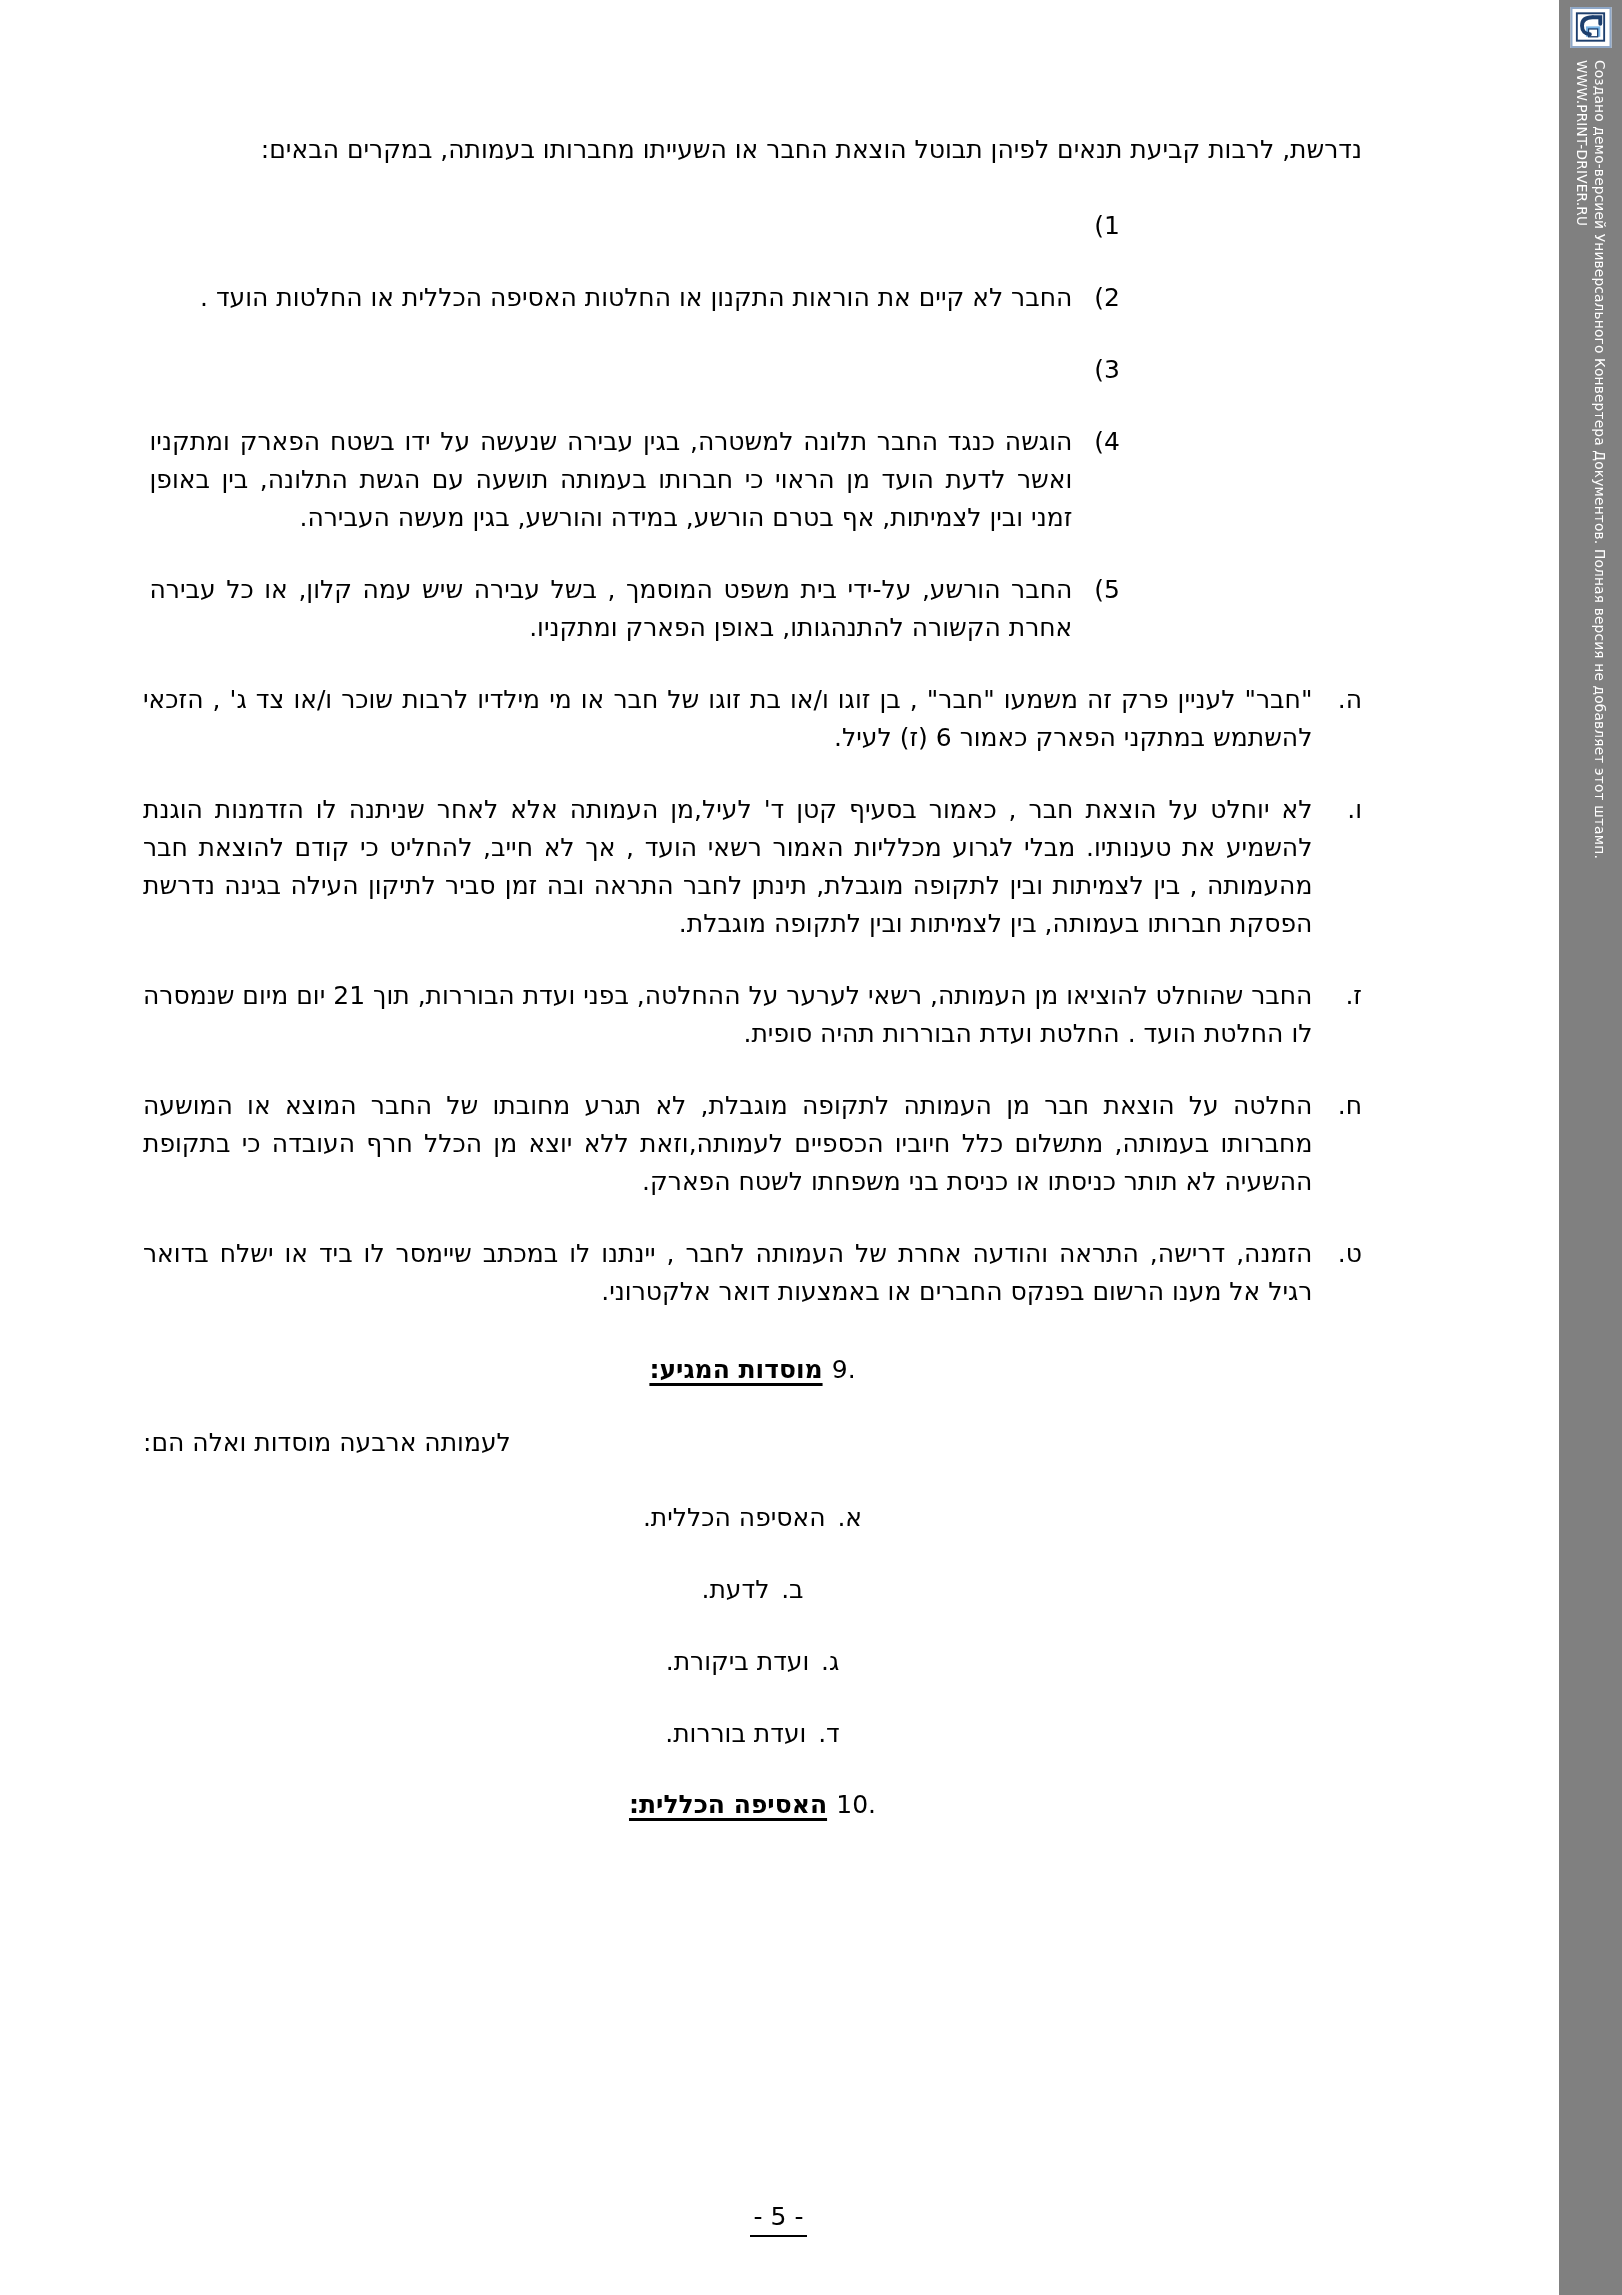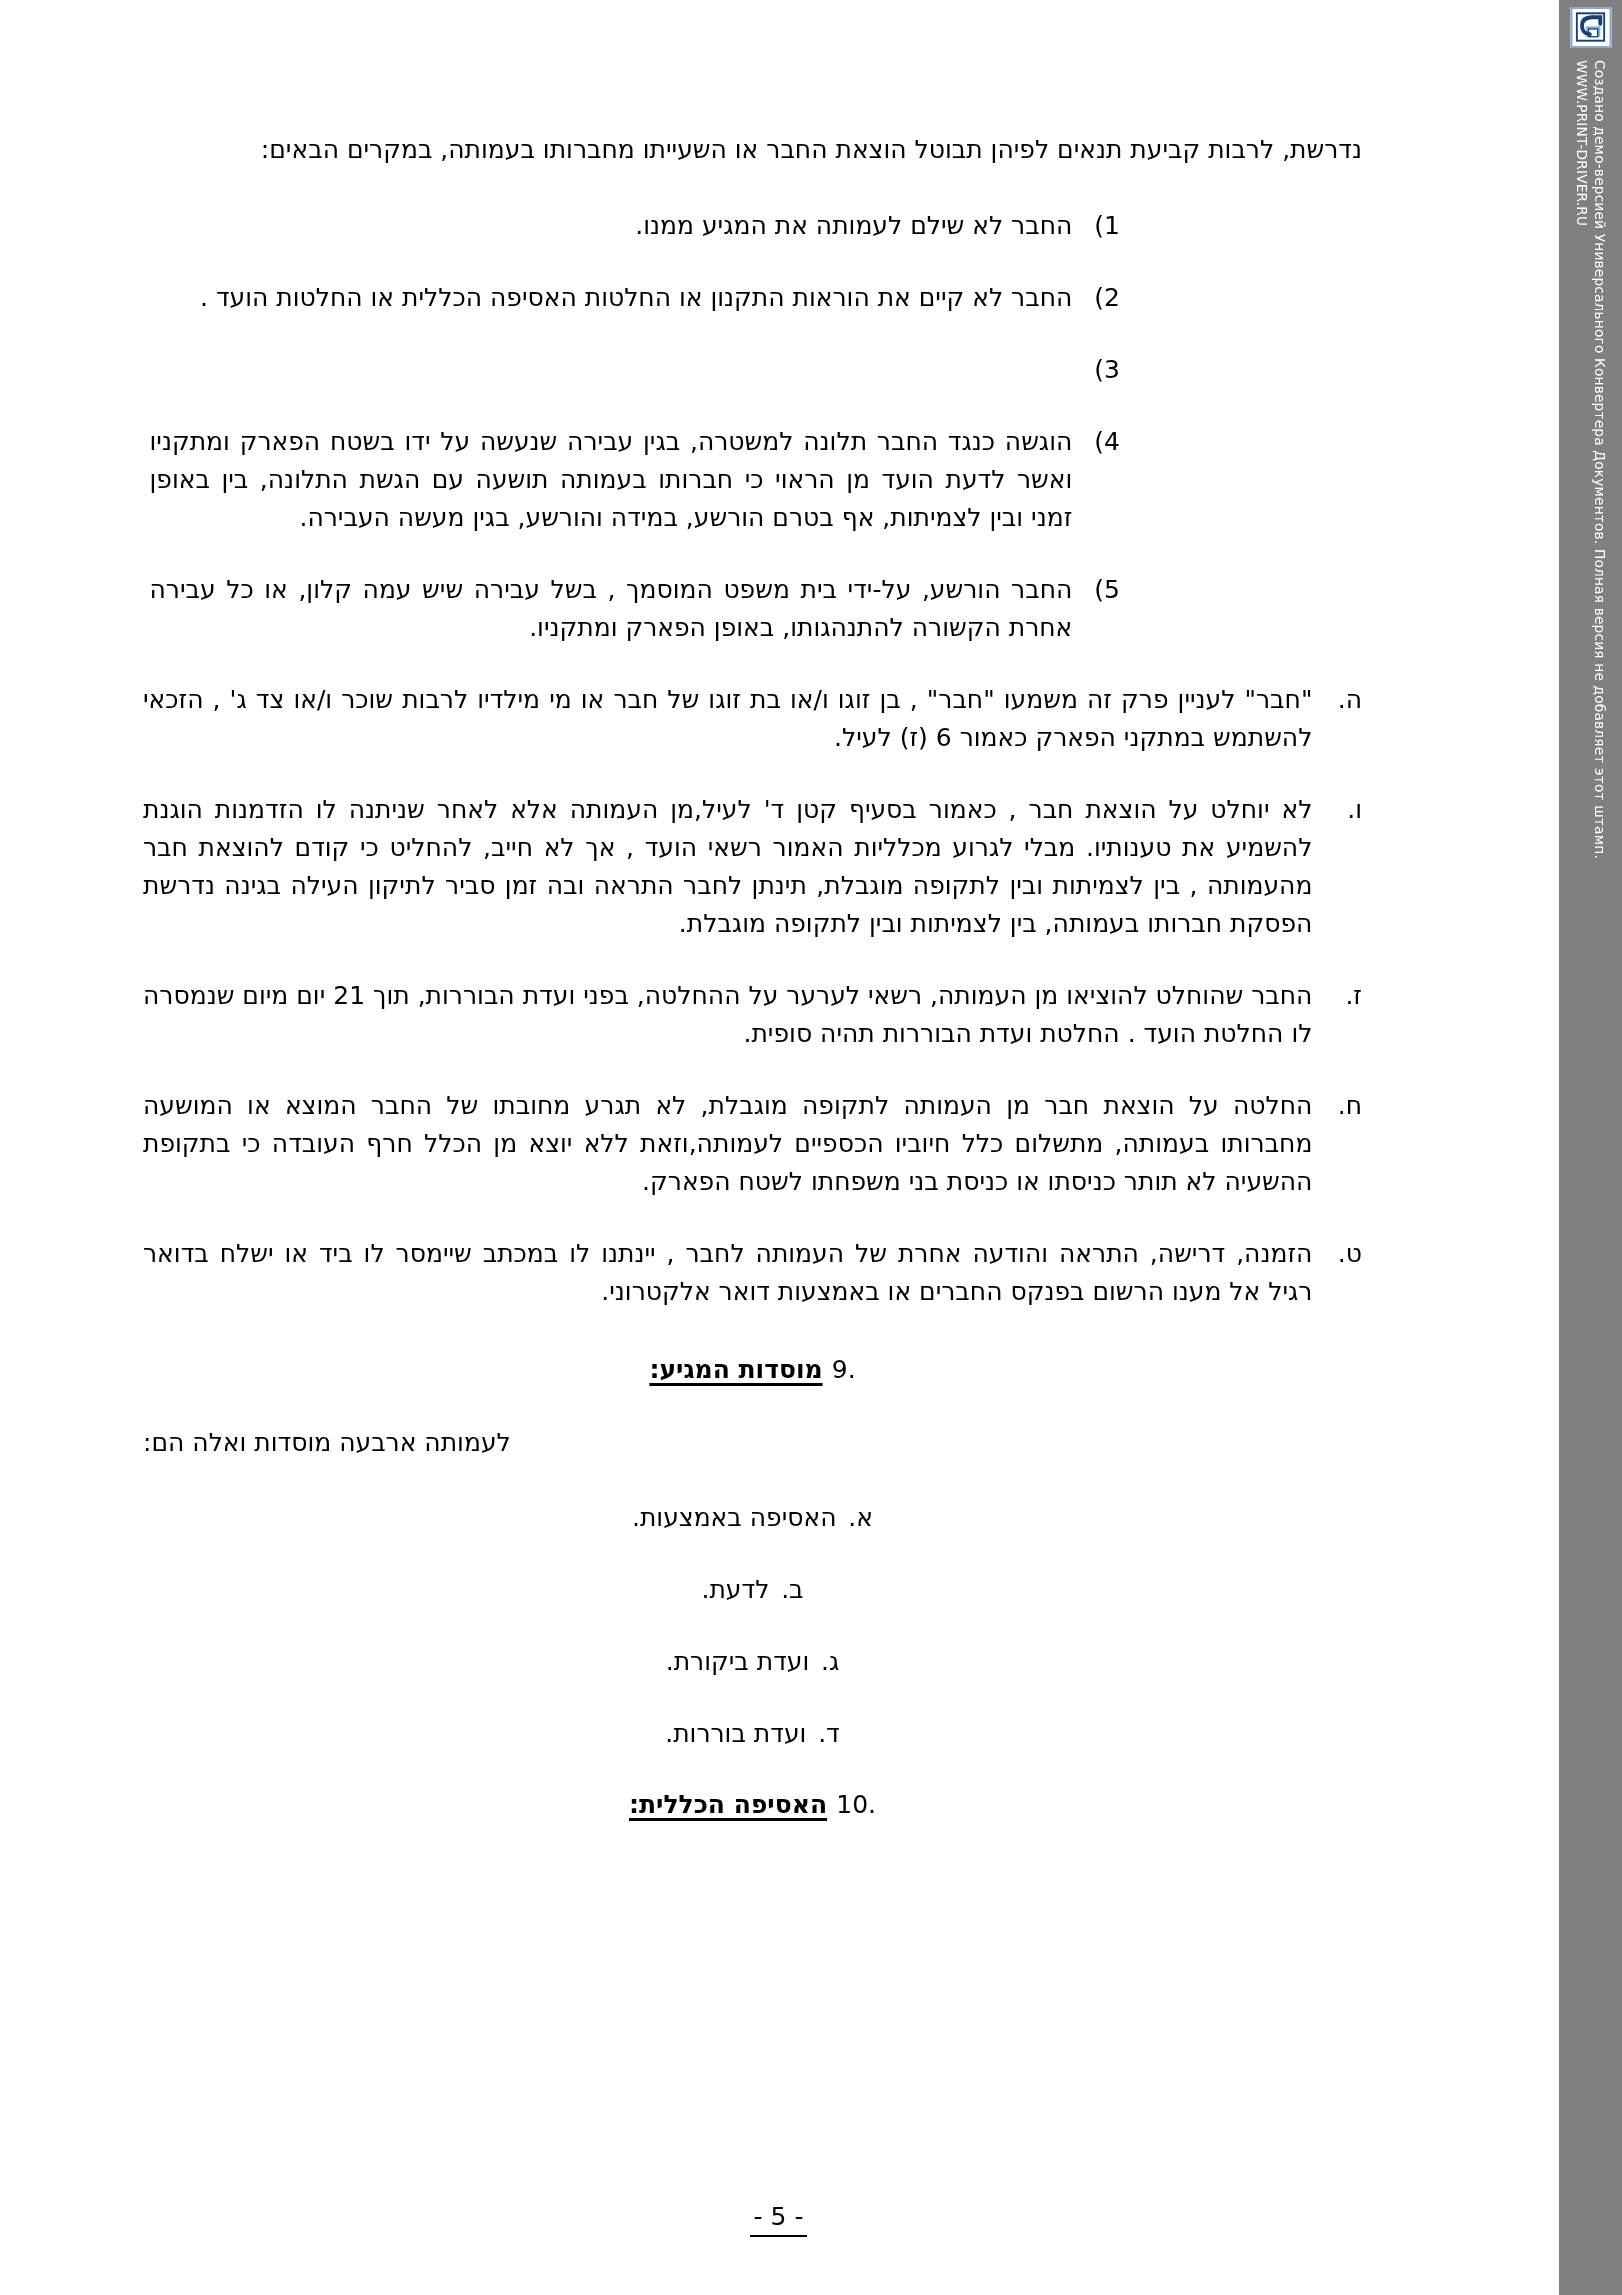--- a/index.html
+++ b/index.html
@@ -213,21 +213,20 @@
 
 <div class="page">
 
   <div class="doc">
 
     <p class="para intro">נדרשת, לרבות קביעת תנאים לפיהן תבוטל הוצאת החבר או השעייתו מחברותו בעמותה, במקרים הבאים:</p>
 
     <ol class="numlist">
       <li>
         <span class="marker">(1</span>
-        <span class="txt">החבר לא שילם לעמותה את המגיע ממנו.</span>
       </li>
       <li>
         <span class="marker">(2</span>
         <span class="txt">החבר לא קיים את הוראות התקנון או החלטות האסיפה הכללית או החלטות הועד .</span>
       </li>
       <li>
         <span class="marker">(3</span>
       </li>
       <li class="tall">
         <span class="marker">(4</span>
@@ -263,21 +262,21 @@
     </ol>
 
     <div class="section-head">
       <span class="num">9.</span><span class="title">מוסדות המגיע:</span>
     </div>
 
     <p class="centered-line">לעמותה ארבעה מוסדות ואלה הם:</p>
 
     <ol class="inst-list">
       <li>
-        <span class="marker">א.</span><span>האסיפה באמצעות.</span>
+        <span class="marker">א.</span><span>האסיפה הכללית.</span>
       </li>
       <li>
         <span class="marker">ב.</span><span>לדעת.</span>
       </li>
       <li>
         <span class="marker">ג.</span><span>ועדת ביקורת.</span>
       </li>
       <li>
         <span class="marker">ד.</span><span>ועדת בוררות.</span>
       </li>

